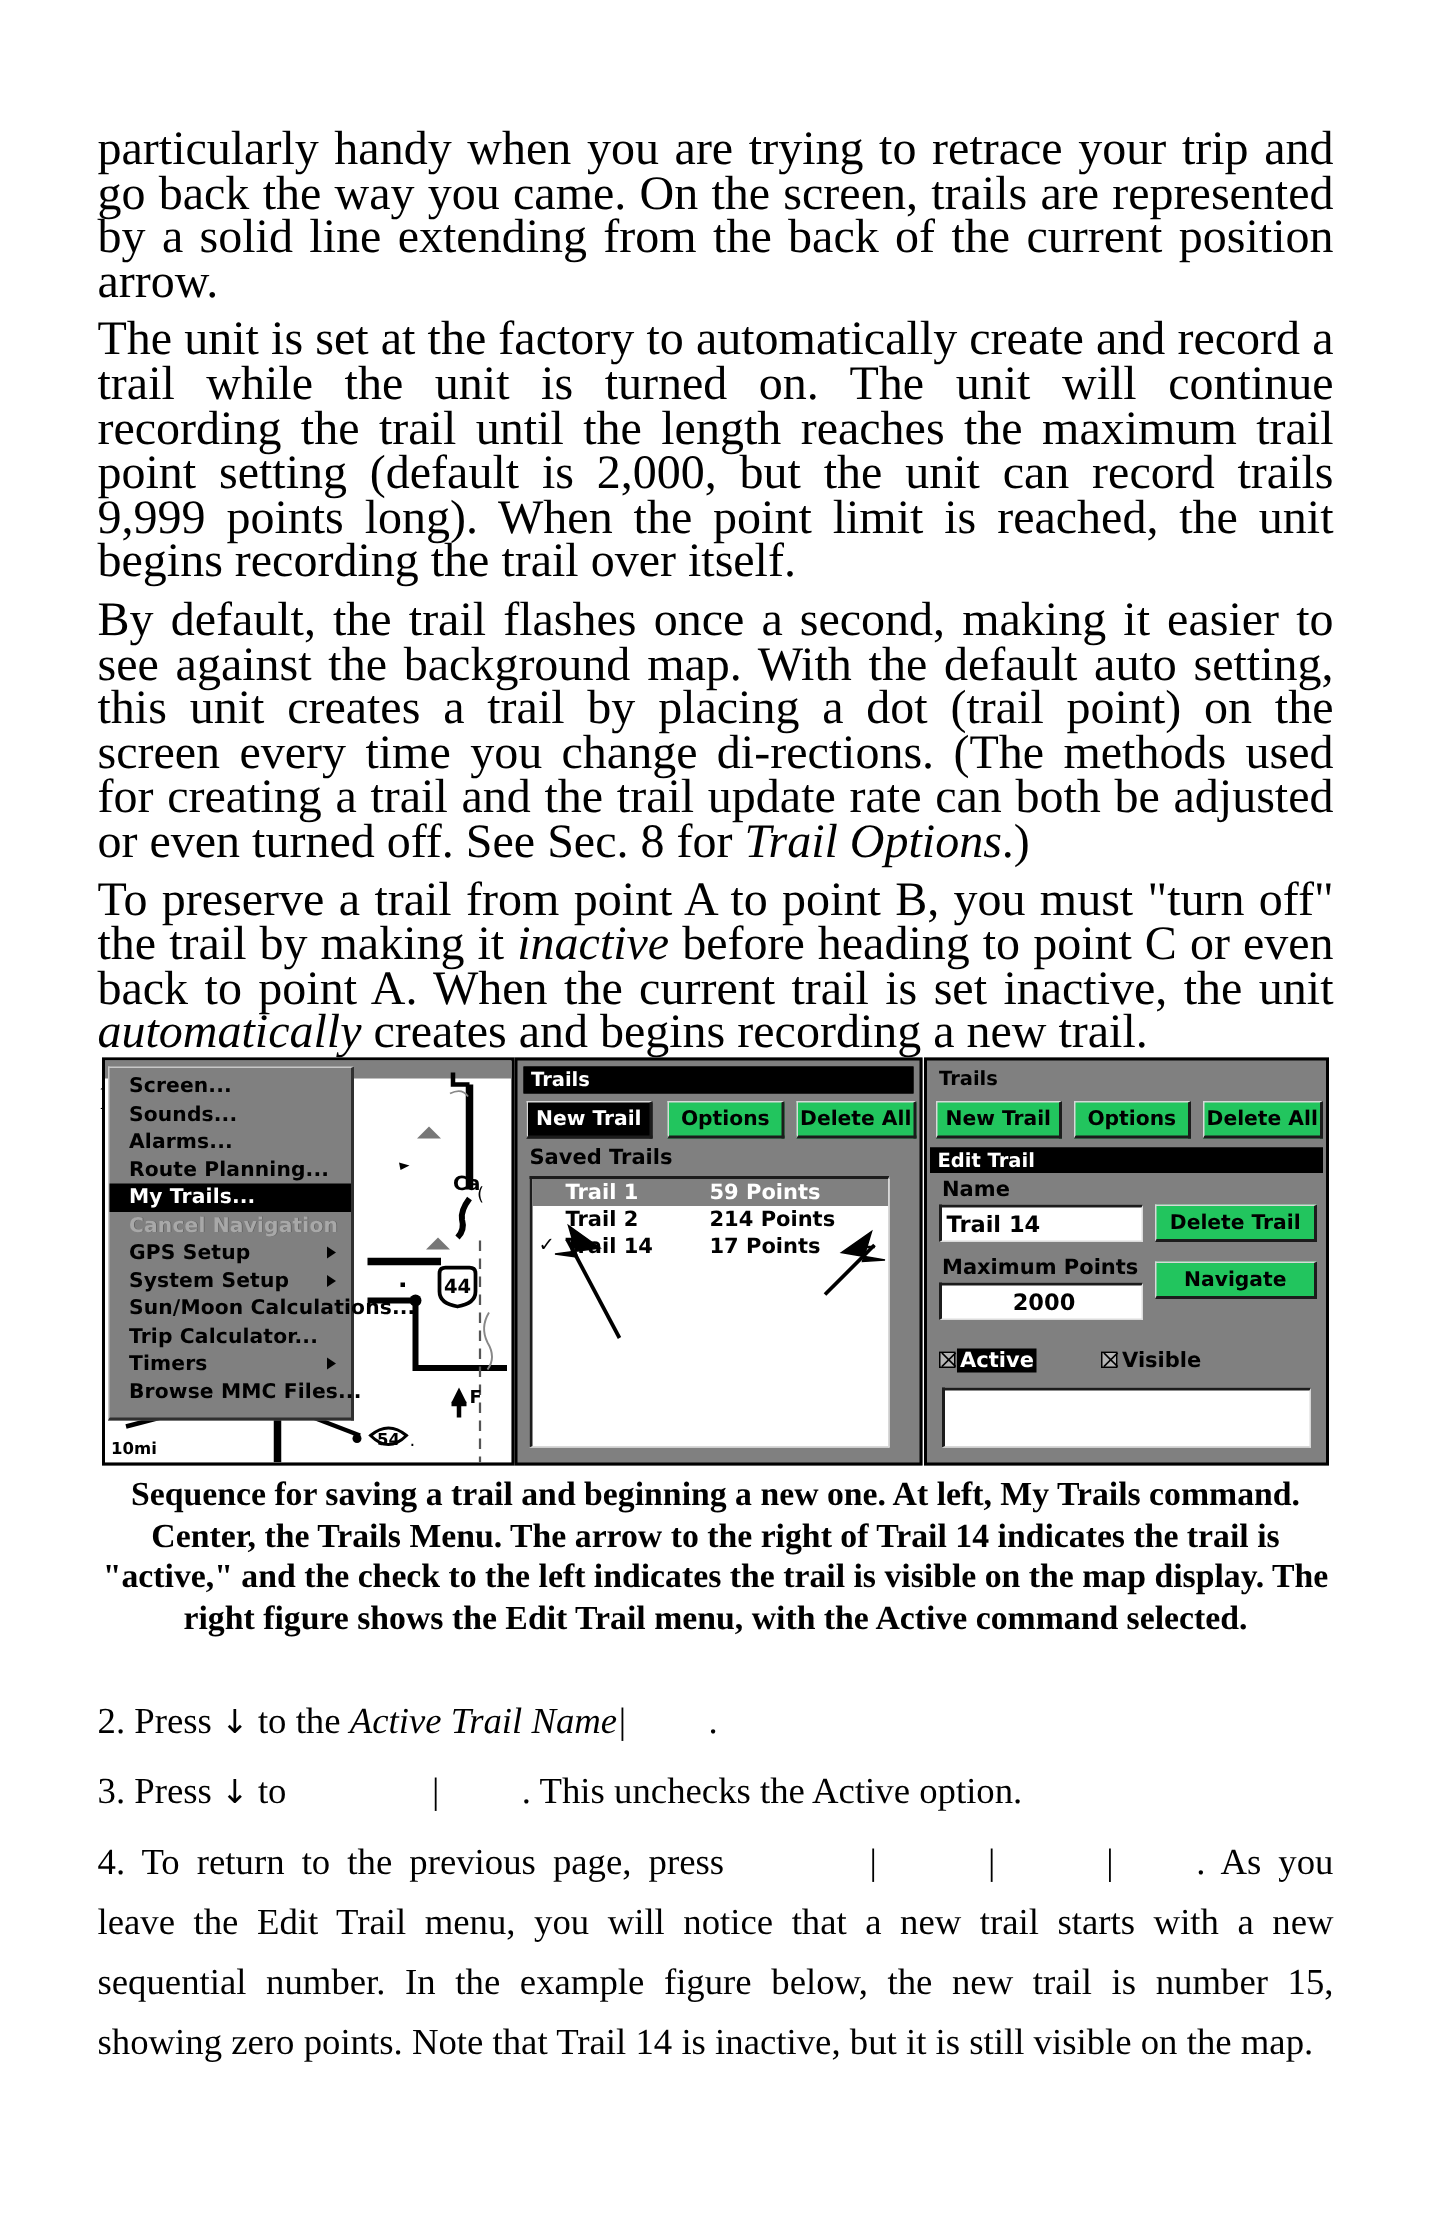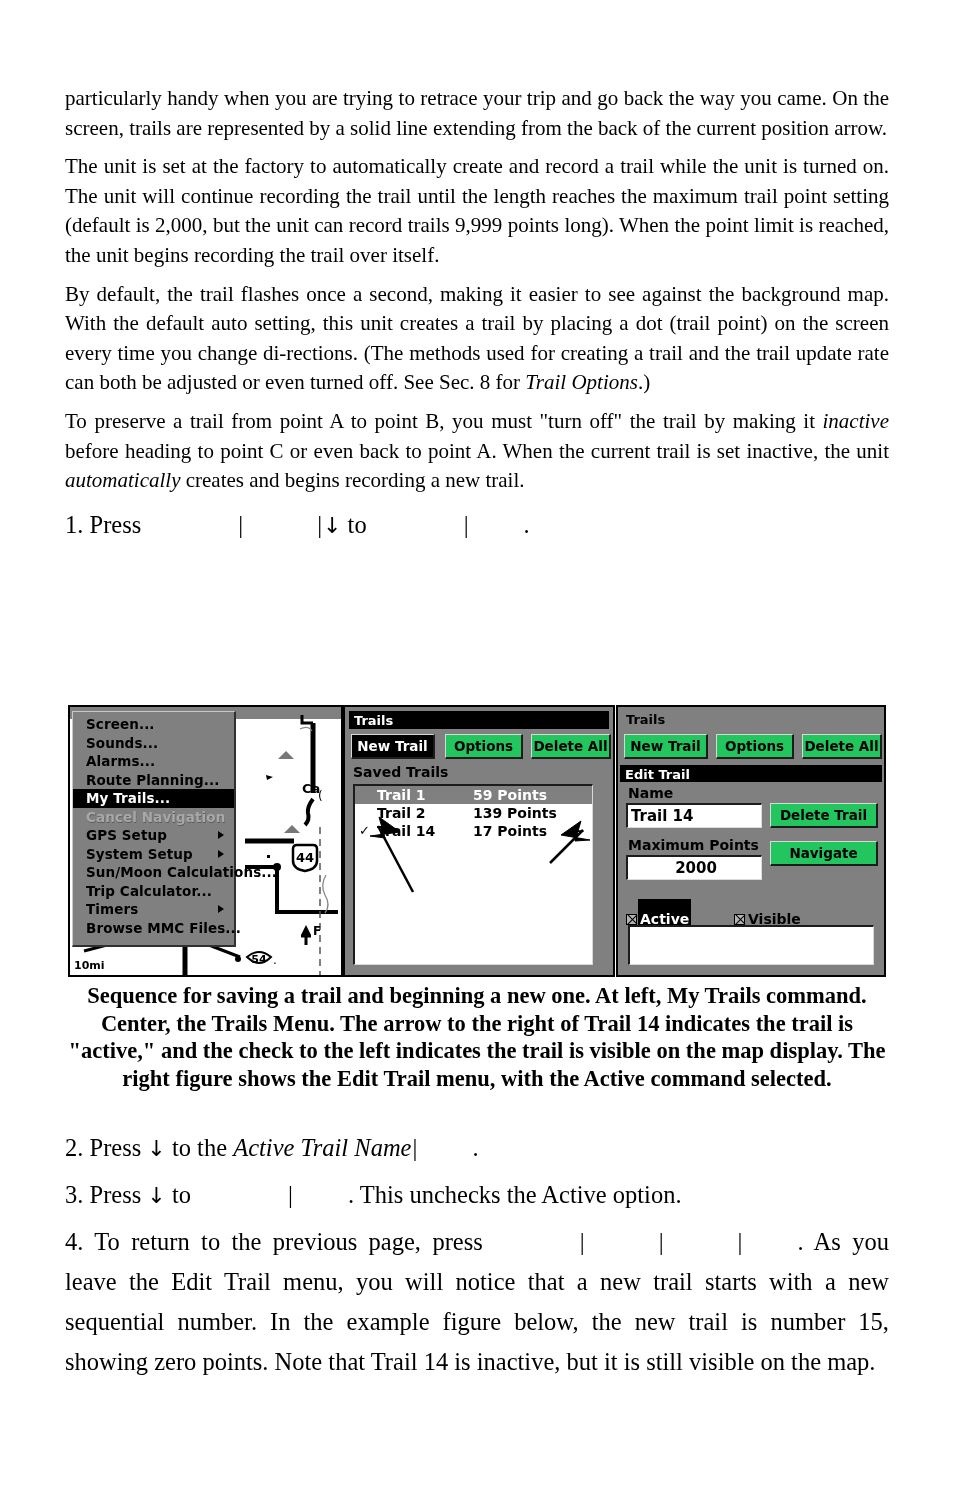--- a/index.html
+++ b/index.html
@@ -22,21 +22,21 @@
     height: 1487px;
   }
   .body-col {
     position: absolute;
     left: 65px;
     top: 84px;
     width: 824px;
   }
   p.para {
     margin: 0 0 9px 0;
-    font-size: 21px;
+    font-size: 32px;
     line-height: 29.6px;
     text-align: justify;
     text-justify: inter-word;
     hyphens: manual;
     font-family: Liberation Serif, serif;
   }
   .ital { font-style: italic; }
   h2.section-head {
     margin: 12px 0 2px 0;
     font-size: 25px;
@@ -242,21 +242,21 @@
     vertical-align: -1px;
     margin-right: 1px;
     box-sizing: border-box;
   }
   .chkbox::before, .chkbox::after {
     content:""; position:absolute; left:-1px; top:4px;
     width: 13px; height: 1px; background:#000;
   }
   .chkbox::before { transform: rotate(45deg); }
   .chkbox::after  { transform: rotate(-45deg); }
-  .chk .lbl { display:inline-block; padding: 12px 2px; }
+  .chk .lbl { display:inline-block; padding: 0 2px; }
   .chk .lbl.sel { background:#000; color:#fff; }
 
   
   .caption {
     position: absolute;
     left: 65px;
     top: 982px;
     width: 824px;
     font-size: 22.5px;
     line-height: 27.5px;
@@ -368,21 +368,21 @@
 
       <div class="sect-label" style="left:8px; top:57px;">Saved Trails</div>
 
       <div class="listbox" style="left:8px; top:77px; width:240px; height:181px;text-align:right;">
         <div class="trow hl">
           <span class="tname">Trail 1</span>
           <span class="tpts">59 Points</span>
         </div>
         <div class="trow">
           <span class="tname">Trail 2</span>
-          <span class="tpts">139 Points</span>
+          <span class="tpts">214 Points</span>
         </div>
         <div class="trow">
           <span class="tcheck">✓</span>
           <span class="tname">Trail 14</span>
           <span class="tpts">17 Points</span>
           <span class="tactive-arrow">←</span>
         </div>
       </div>
 
       <svg class="arrowsvg" viewBox="0 0 268 268" preserveAspectRatio="none">

